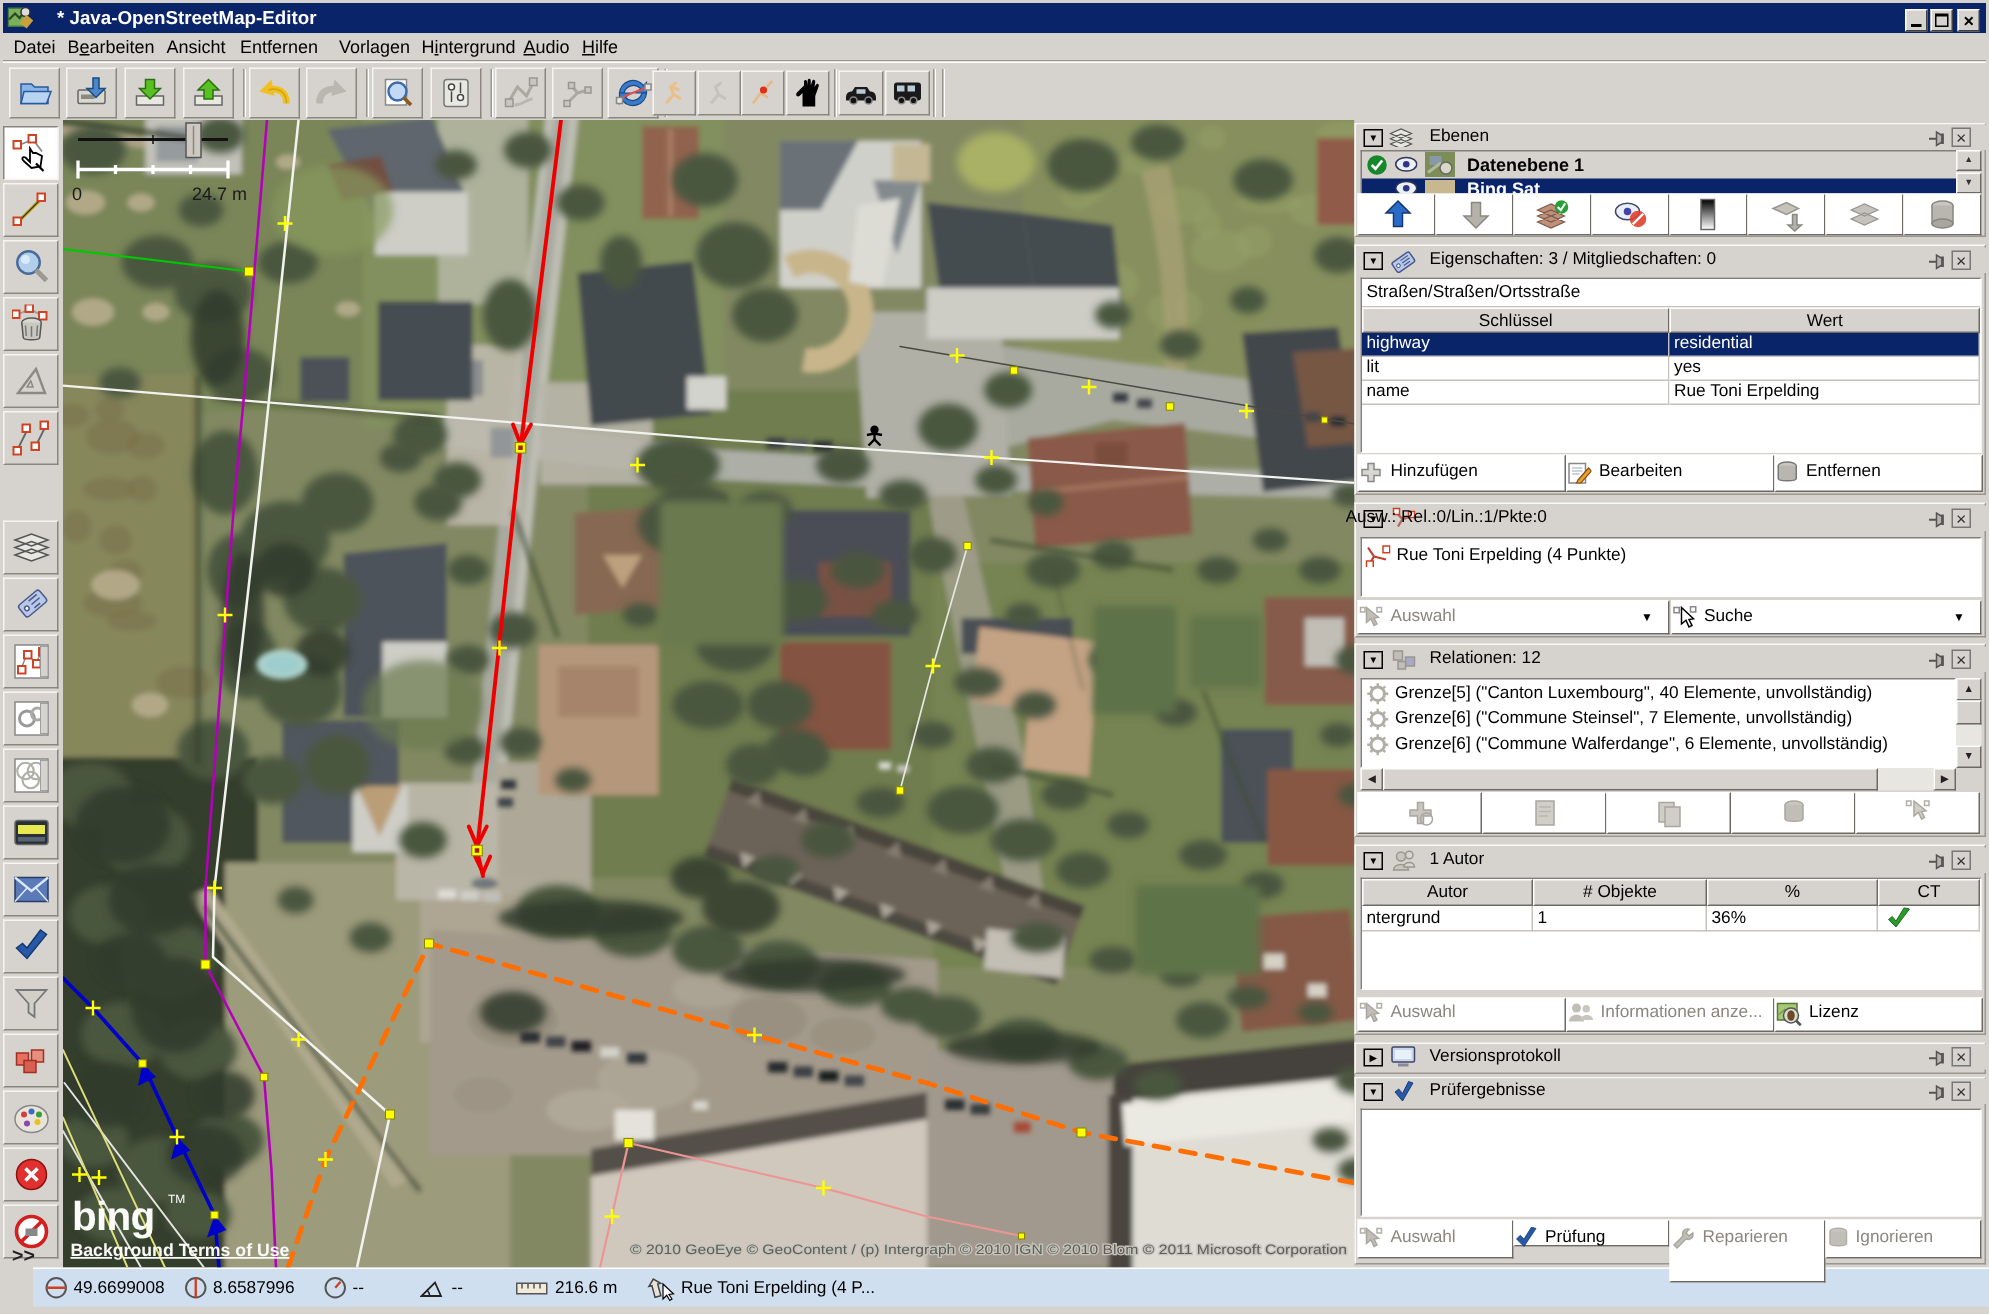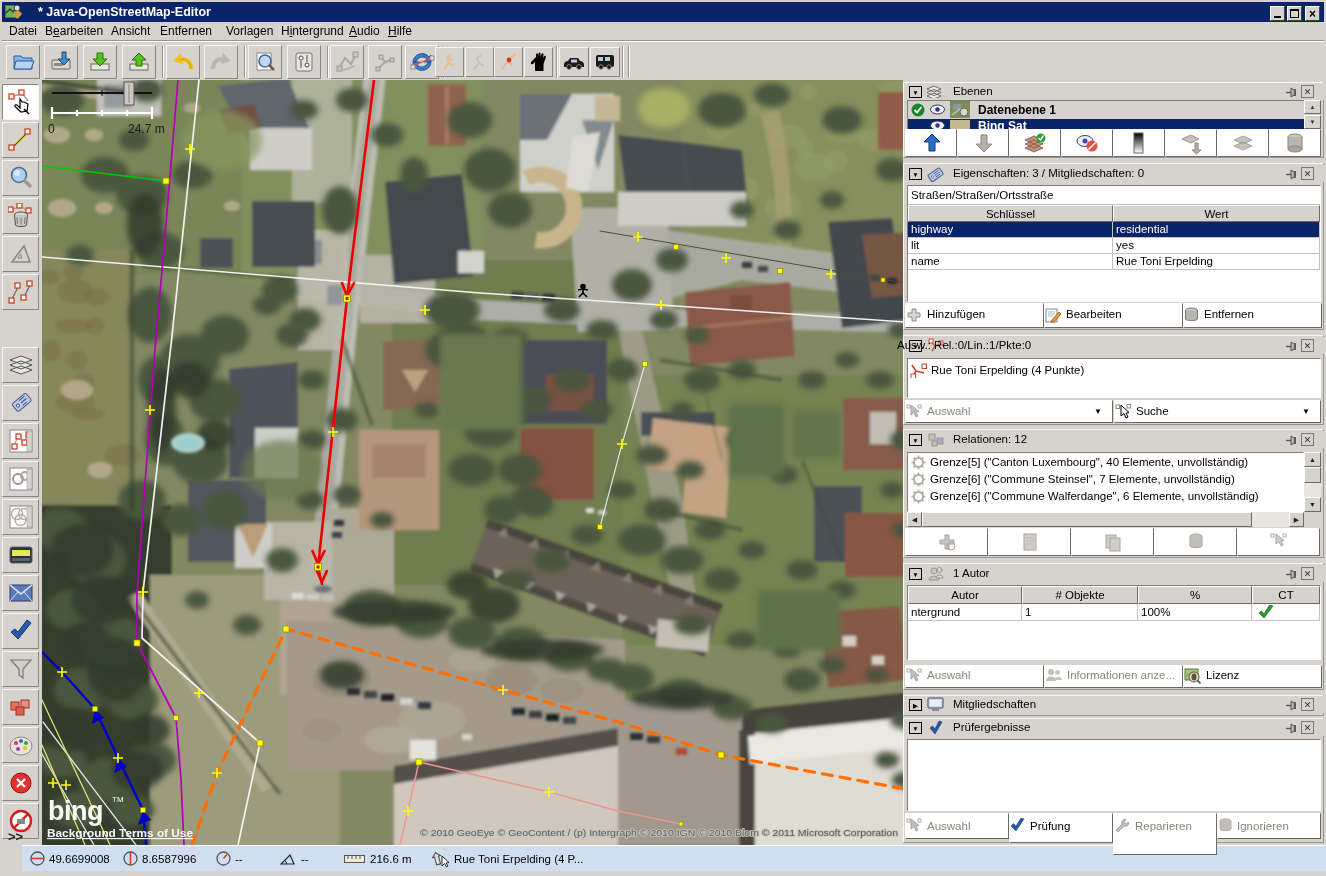--- a/index.html
+++ b/index.html
@@ -1136,21 +1136,21 @@
       </g>
     </svg>
 <div class="abs" style="left:1301px;top:567px;width:13px;height:13px;border:1px solid #777;background:#d6d3ce;font-size:9px;text-align:center;line-height:12px;color:#333">✕</div>
 <div class="abs whitebox" style="left:907px;top:585px;width:414px;height:75px"></div>
 <div class="thead" style="left:908px;top:586px;width:114px;height:18px;line-height:17px">Autor</div>
 <div class="thead" style="left:1022px;top:586px;width:116px;height:18px;line-height:17px"># Objekte</div>
 <div class="thead" style="left:1138px;top:586px;width:114px;height:18px;line-height:17px">%</div>
 <div class="thead" style="left:1252px;top:586px;width:68px;height:18px;line-height:17px">CT</div>
 <div class="cell" style="left:908px;top:604px;width:114px;height:17px;line-height:16px">ntergrund</div>
 <div class="cell" style="left:1022px;top:604px;width:116px;height:17px;line-height:16px">1</div>
-<div class="cell" style="left:1138px;top:604px;width:114px;height:17px;line-height:16px">100%</div>
+<div class="cell" style="left:1138px;top:604px;width:114px;height:17px;line-height:16px">36%</div>
 <div class="cell" style="left:1252px;top:604px;width:68px;height:17px"></div>
 <svg class="abs" style="left:1258px;top:605px;opacity:1" width="16" height="14" viewBox="0 0 16 14">
       <path d="M1 8 L6 13 L15 1 L11.5 0 L6 9 L3.5 6 Z" fill="#2a9a28" stroke="#186018" stroke-width="0.6"></path>
     </svg>
 <div class="pbtn" style="left:905px;top:665px;width:139px;height:23px;color:#8a867e;line-height:19px"><svg width="17" height="15" viewBox="0 0 17 15" style="vertical-align:middle;margin-right:4px">
         <path d="M5 1 L5 11 L8 8.5 L10 13 L12 12 L10 8 L13 7.5 Z" fill="#c0beb6" stroke="#a8a69e"></path>
         <rect x="1" y="1" width="3" height="3" fill="none" stroke="#b0aea6"></rect>
         <rect x="12" y="1" width="3" height="3" fill="none" stroke="#b0aea6"></rect>
       </svg><span style="vertical-align:middle">Auswahl</span></div>
 <div class="pbtn" style="left:1044px;top:665px;width:139px;height:23px;color:#8a867e;line-height:19px"><svg width="18" height="15" viewBox="0 0 18 15" style="vertical-align:middle;margin-right:4px">
@@ -1167,21 +1167,21 @@
         <line x1="13.5" y1="12.5" x2="16.5" y2="15.5" stroke="#555" stroke-width="1.8"></line>
       </svg><span style="vertical-align:middle">Lizenz</span></div>
 <div class="abs" style="left:903px;top:695px;width:421px;height:21px;background:#d6d3ce;border:1px solid #9a968e;border-top-color:#f8f8f6;border-left-color:#f8f8f6"></div>
 <div class="abs" style="left:905px;top:696px;width:419px;height:17px;background:#d6d3ce"></div>
 <div class="abs" style="left:909px;top:699px;width:13px;height:12px;border:1px solid #000;background:#d6d3ce;text-align:center;line-height:11px;font-size:6.5px;">▶</div>
 <svg class="abs" style="left:927px;top:697px;opacity:1" width="17" height="15" viewBox="0 0 17 15">
       <rect x="1" y="1" width="15" height="10" rx="1" fill="#c8d8ec" stroke="#446"></rect>
       <rect x="3" y="3" width="11" height="6" fill="#e8f0f8"></rect>
       <rect x="5" y="12" width="7" height="2" fill="#889"></rect>
     </svg>
-<div class="abs" style="left:953px;top:698px;font-size:11.5px;color:#000;white-space:nowrap">Mitgliedschaften</div>
+<div class="abs" style="left:953px;top:698px;font-size:11.5px;color:#000;white-space:nowrap">Versionsprotokoll</div>
 <svg class="abs" style="left:1286px;top:699px;opacity:1" width="11" height="13" viewBox="0 0 11 13">
       <g stroke="#555" fill="#b8b4ac">
         <path d="M0 6.5 L5 6.5" stroke-width="1.4"></path>
         <path d="M5 2 L5 11 L9 8.5 L9 4.5 Z"></path>
         <path d="M9 3 L9 10" stroke-width="1.8"></path>
       </g>
     </svg>
 <div class="abs" style="left:1301px;top:698px;width:13px;height:13px;border:1px solid #777;background:#d6d3ce;font-size:9px;text-align:center;line-height:12px;color:#333">✕</div>
 <div class="abs" style="left:903px;top:718px;width:421px;height:125px;background:#d6d3ce;border:1px solid #9a968e;border-top-color:#f8f8f6;border-left-color:#f8f8f6"></div>
 <div class="abs" style="left:905px;top:719px;width:419px;height:17px;background:#d6d3ce"></div>
@@ -1197,21 +1197,21 @@
         <path d="M9 3 L9 10" stroke-width="1.8"></path>
       </g>
     </svg>
 <div class="abs" style="left:1301px;top:721px;width:13px;height:13px;border:1px solid #777;background:#d6d3ce;font-size:9px;text-align:center;line-height:12px;color:#333">✕</div>
 <div class="abs whitebox" style="left:907px;top:739px;width:414px;height:72px"></div>
 <div class="pbtn" style="left:905px;top:813px;width:104px;height:26px;color:#8a867e;line-height:22px"><svg width="17" height="15" viewBox="0 0 17 15" style="vertical-align:middle;margin-right:4px">
         <path d="M5 1 L5 11 L8 8.5 L10 13 L12 12 L10 8 L13 7.5 Z" fill="#c0beb6" stroke="#a8a69e"></path>
         <rect x="1" y="1" width="3" height="3" fill="none" stroke="#b0aea6"></rect>
         <rect x="12" y="1" width="3" height="3" fill="none" stroke="#b0aea6"></rect>
       </svg><span style="vertical-align:middle">Auswahl</span></div>
-<div class="pbtn" style="left:1009px;top:813px;width:104px;height:30px;color:#000;line-height:22px"><svg width="16" height="15" viewBox="0 0 16 15" style="vertical-align:middle;margin-right:4px">
+<div class="pbtn" style="left:1009px;top:813px;width:104px;height:18px;color:#000;line-height:22px"><svg width="16" height="15" viewBox="0 0 16 15" style="vertical-align:middle;margin-right:4px">
         <path d="M1 8 L6 13 L14 1 L11 0 L6 8 L3.5 5.5 Z" fill="#2858a8" stroke="#14386e" stroke-width="0.5"></path>
       </svg><span style="vertical-align:middle">Prüfung</span></div>
 <div class="pbtn" style="left:1113px;top:813px;width:104px;height:42px;color:#8a867e;line-height:22px"><svg width="17" height="15" viewBox="0 0 17 15" style="vertical-align:middle;margin-right:4px">
         <path d="M2 12 L8 6 C7 3 9 1 12 1.5 L10 4 L12 6 L14.5 4 C15 7 13 9 10 8 L4 14 Z" fill="#c0beb6" stroke="#a8a69e"></path>
       </svg><span style="vertical-align:middle">Reparieren</span></div>
 <div class="pbtn" style="left:1217px;top:813px;width:104px;height:26px;color:#8a867e;line-height:22px"><svg width="15" height="15" viewBox="0 0 15 15" style="vertical-align:middle;margin-right:4px">
         <ellipse cx="7.5" cy="3" rx="5.5" ry="2.2" fill="#c8c6be" stroke="#b0aea6"></ellipse>
         <path d="M2 3 L2 11 C2 13 13 13 13 11 L13 3" fill="#c0beb6" stroke="#b0aea6"></path>
       </svg><span style="vertical-align:middle">Ignorieren</span></div>
 </div>

